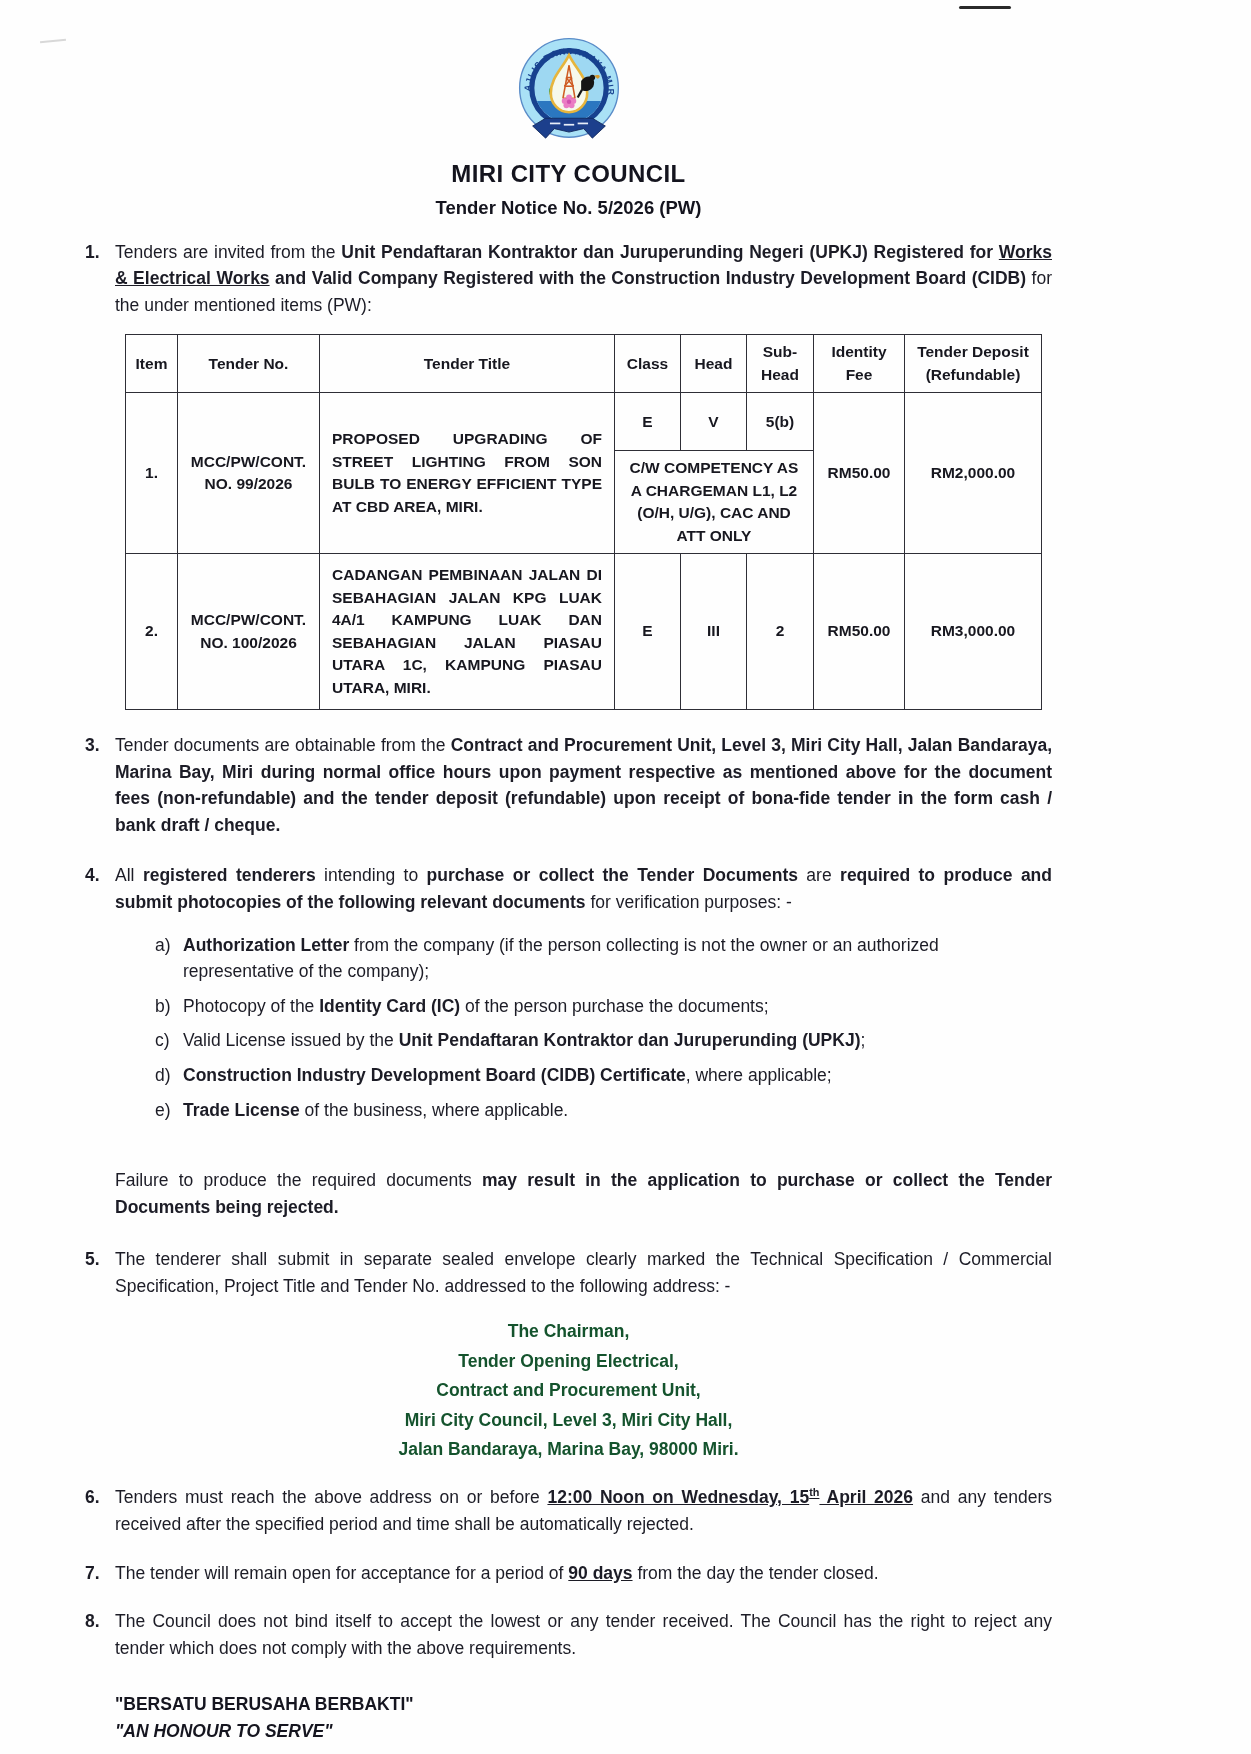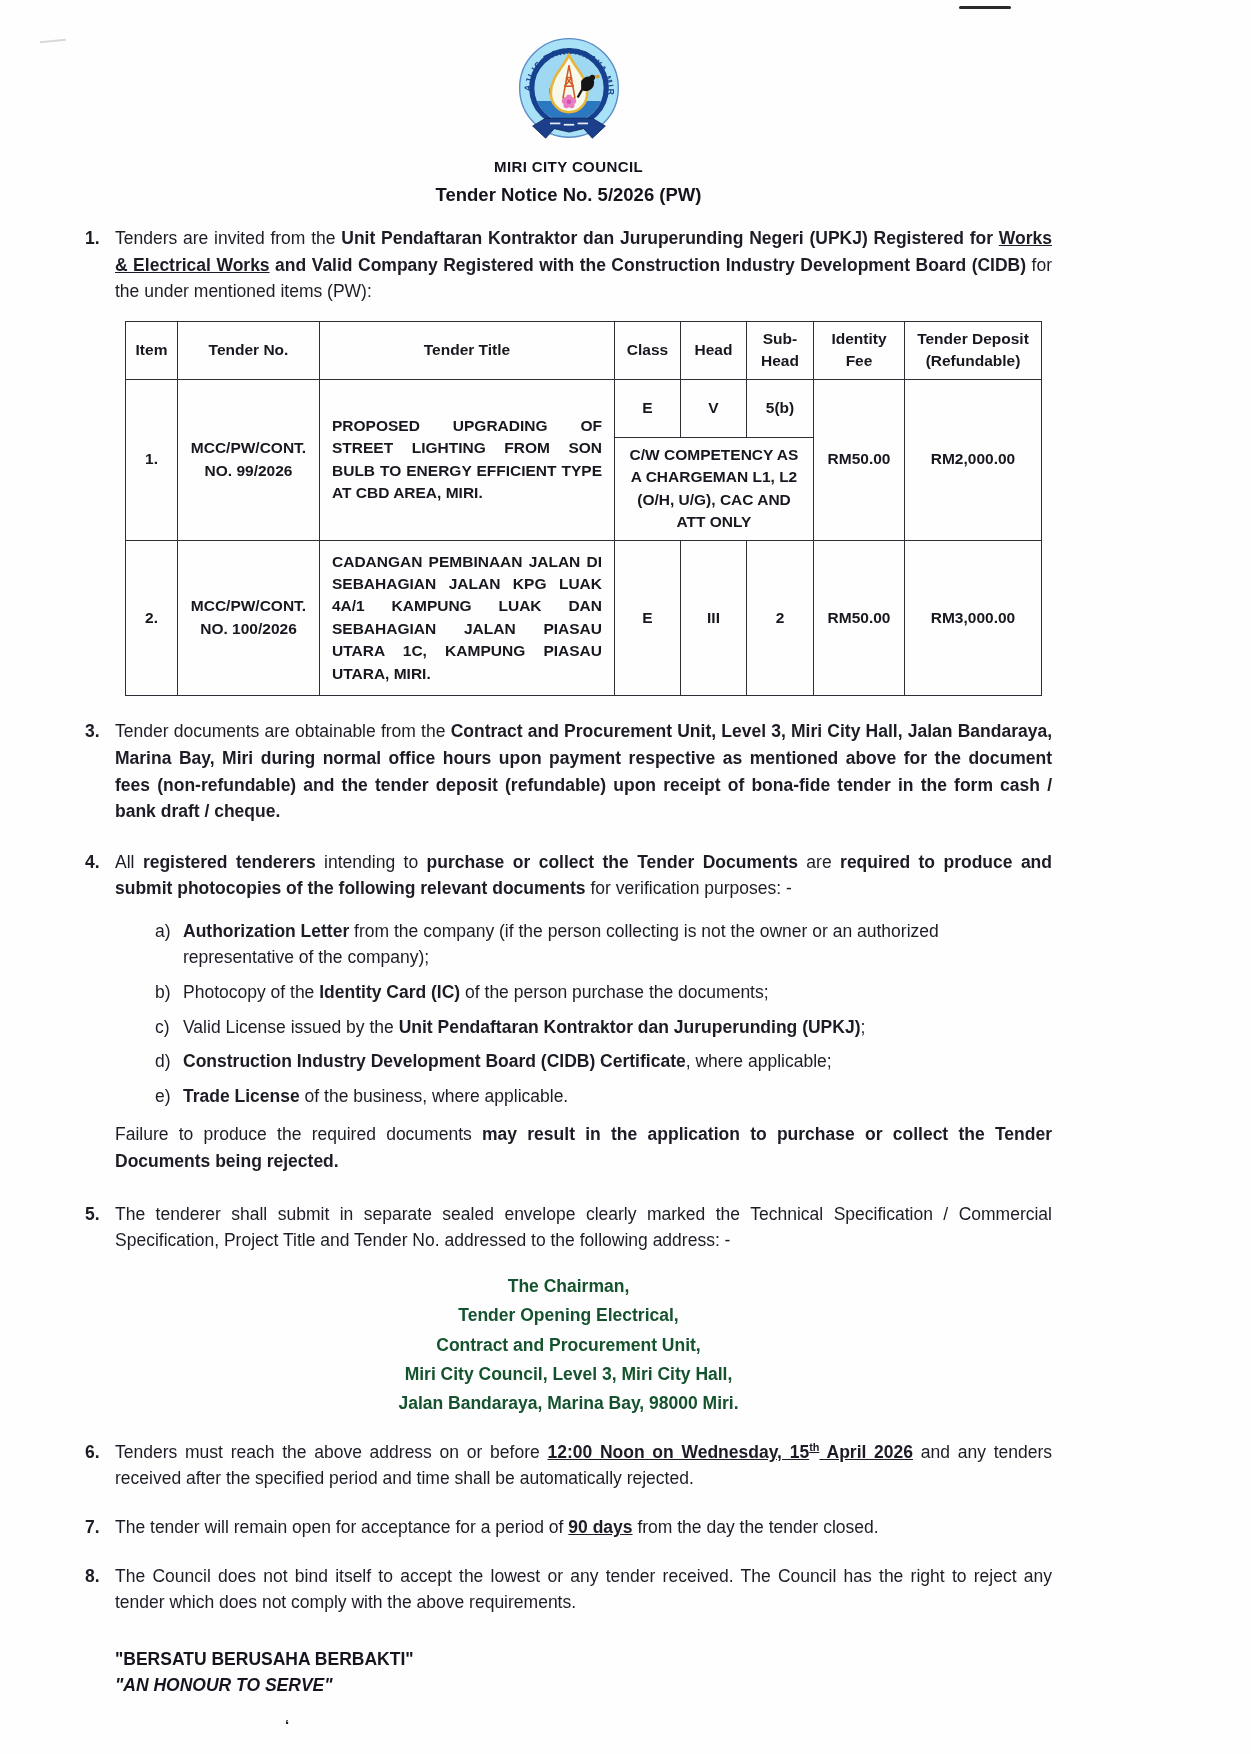--- a/index.html
+++ b/index.html
@@ -10,21 +10,21 @@
     background:#fefefe; color:#1c1c26;
     padding:36px 199px 48px 85px;
     display:flex; flex-direction:column;
     font-size:17.5px; line-height:1.52;
   }
   .artifact-tr { position:absolute; top:6px; right:240px; width:52px; height:3px; background:#2a2a2a; border-radius:2px; }
   .artifact-tl { position:absolute; top:40px; left:40px; width:26px; height:2px; background:#d8d8d8; transform:rotate(-6deg); }
 
   .doc-header { text-align:center; }
   .logo-wrap { display:flex; justify-content:center; }
-  .org-name { font-weight:bold; font-size:15px; letter-spacing:.4px; color:#14141e; margin-top:4px; }
+  .org-name { font-weight:bold; font-size:24px; letter-spacing:.4px; color:#14141e; margin-top:4px; }
   .notice-title { font-weight:bold; font-size:18.5px; color:#14141e; margin-top:2px; }
 
   .sec { display:flex; margin-top:20px; }
   .sec .num { flex:0 0 30px; font-weight:bold; }
   .sec .body { flex:1; text-align:justify; }
   .b { font-weight:bold; }
   .u { text-decoration:underline; }
   sup { font-size:.62em; vertical-align:super; line-height:0; }
 
   
@@ -195,21 +195,21 @@
   </div>
   <div class="sub">
     <span class="letter">d)</span>
     <div class="sub-body"><span class="b">Construction Industry Development Board (CIDB) Certificate</span><span>, where applicable;</span></div>
   </div>
   <div class="sub">
     <span class="letter">e)</span>
     <div class="sub-body"><span class="b">Trade License</span><span> of the business, where applicable.</span></div>
   </div>
 
-  <div class="plain-para" style="margin-top:12px;align-items:flex-end;">
+  <div class="plain-para" style="margin-top:44px;align-items:flex-end;">
     <span class="spacer"></span>
     <div class="body"><span>Failure to produce the required documents </span><span class="b">may result in the application to purchase or collect the Tender Documents being rejected.</span></div>
   </div>
 
   <section class="sec" style="margin-top:26px;">
     <span class="num">5.</span>
     <div class="body"><span>The tenderer shall submit in separate sealed envelope clearly marked the Technical Specification / Commercial Specification, Project Title and Tender No. addressed to the following address: -</span></div>
   </section>
 
   <div class="address">

